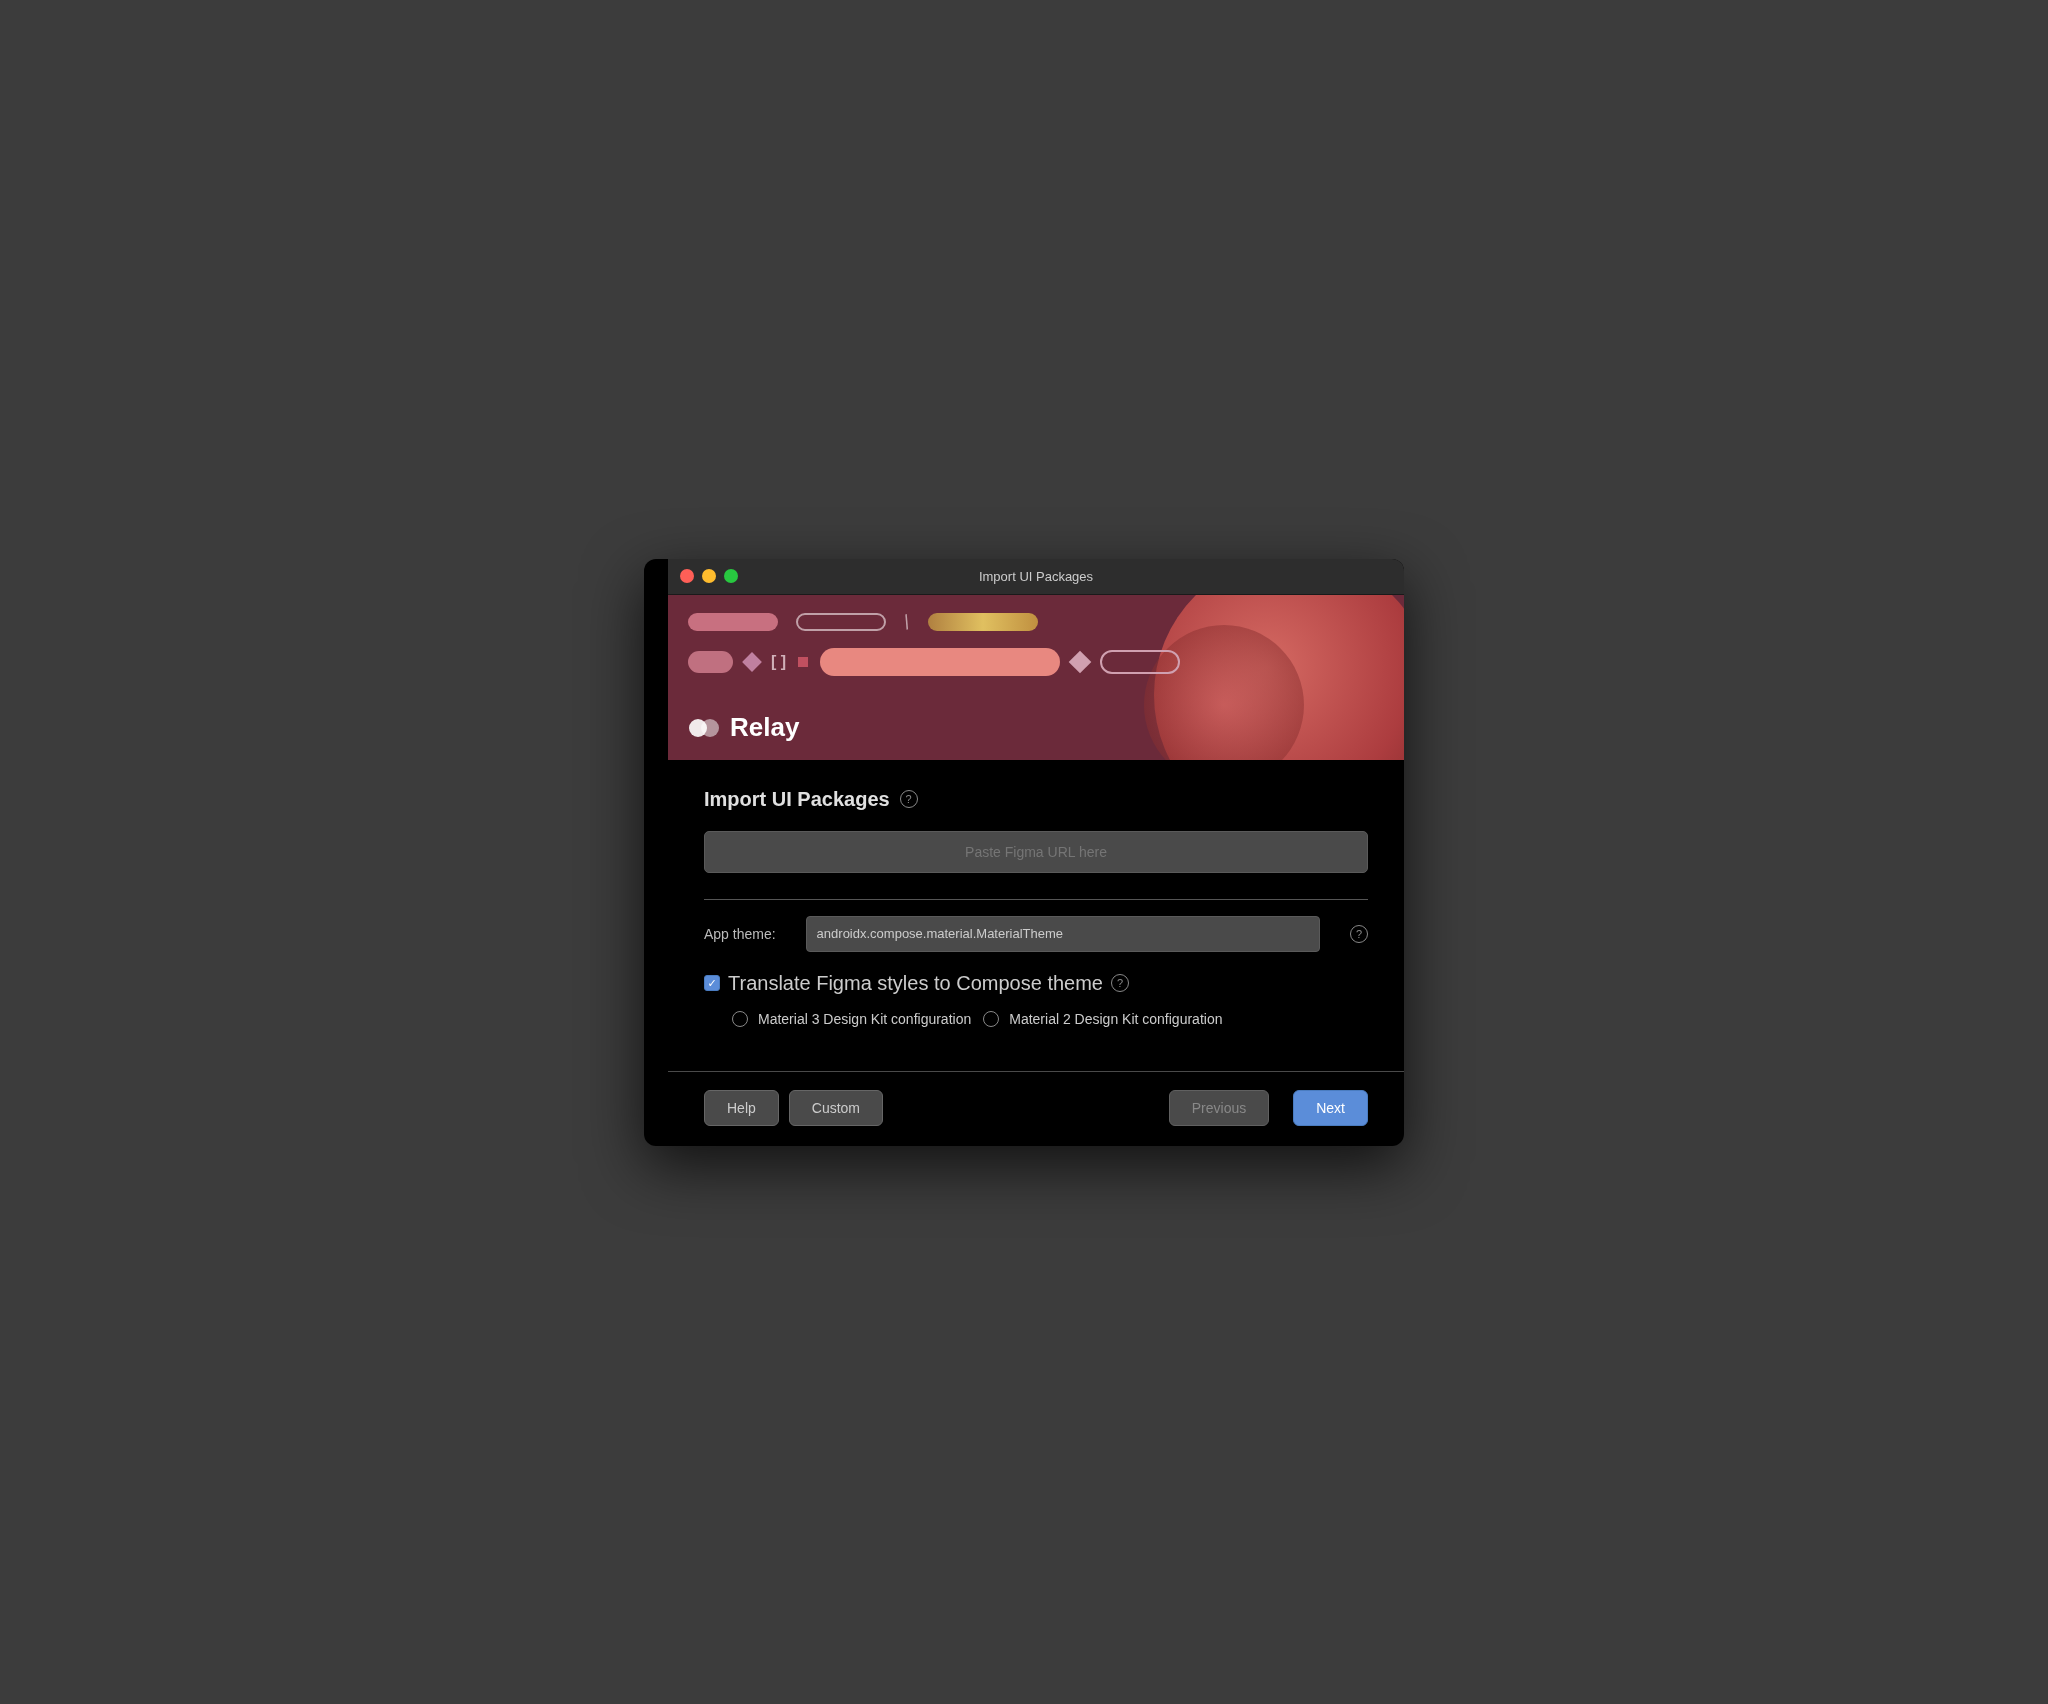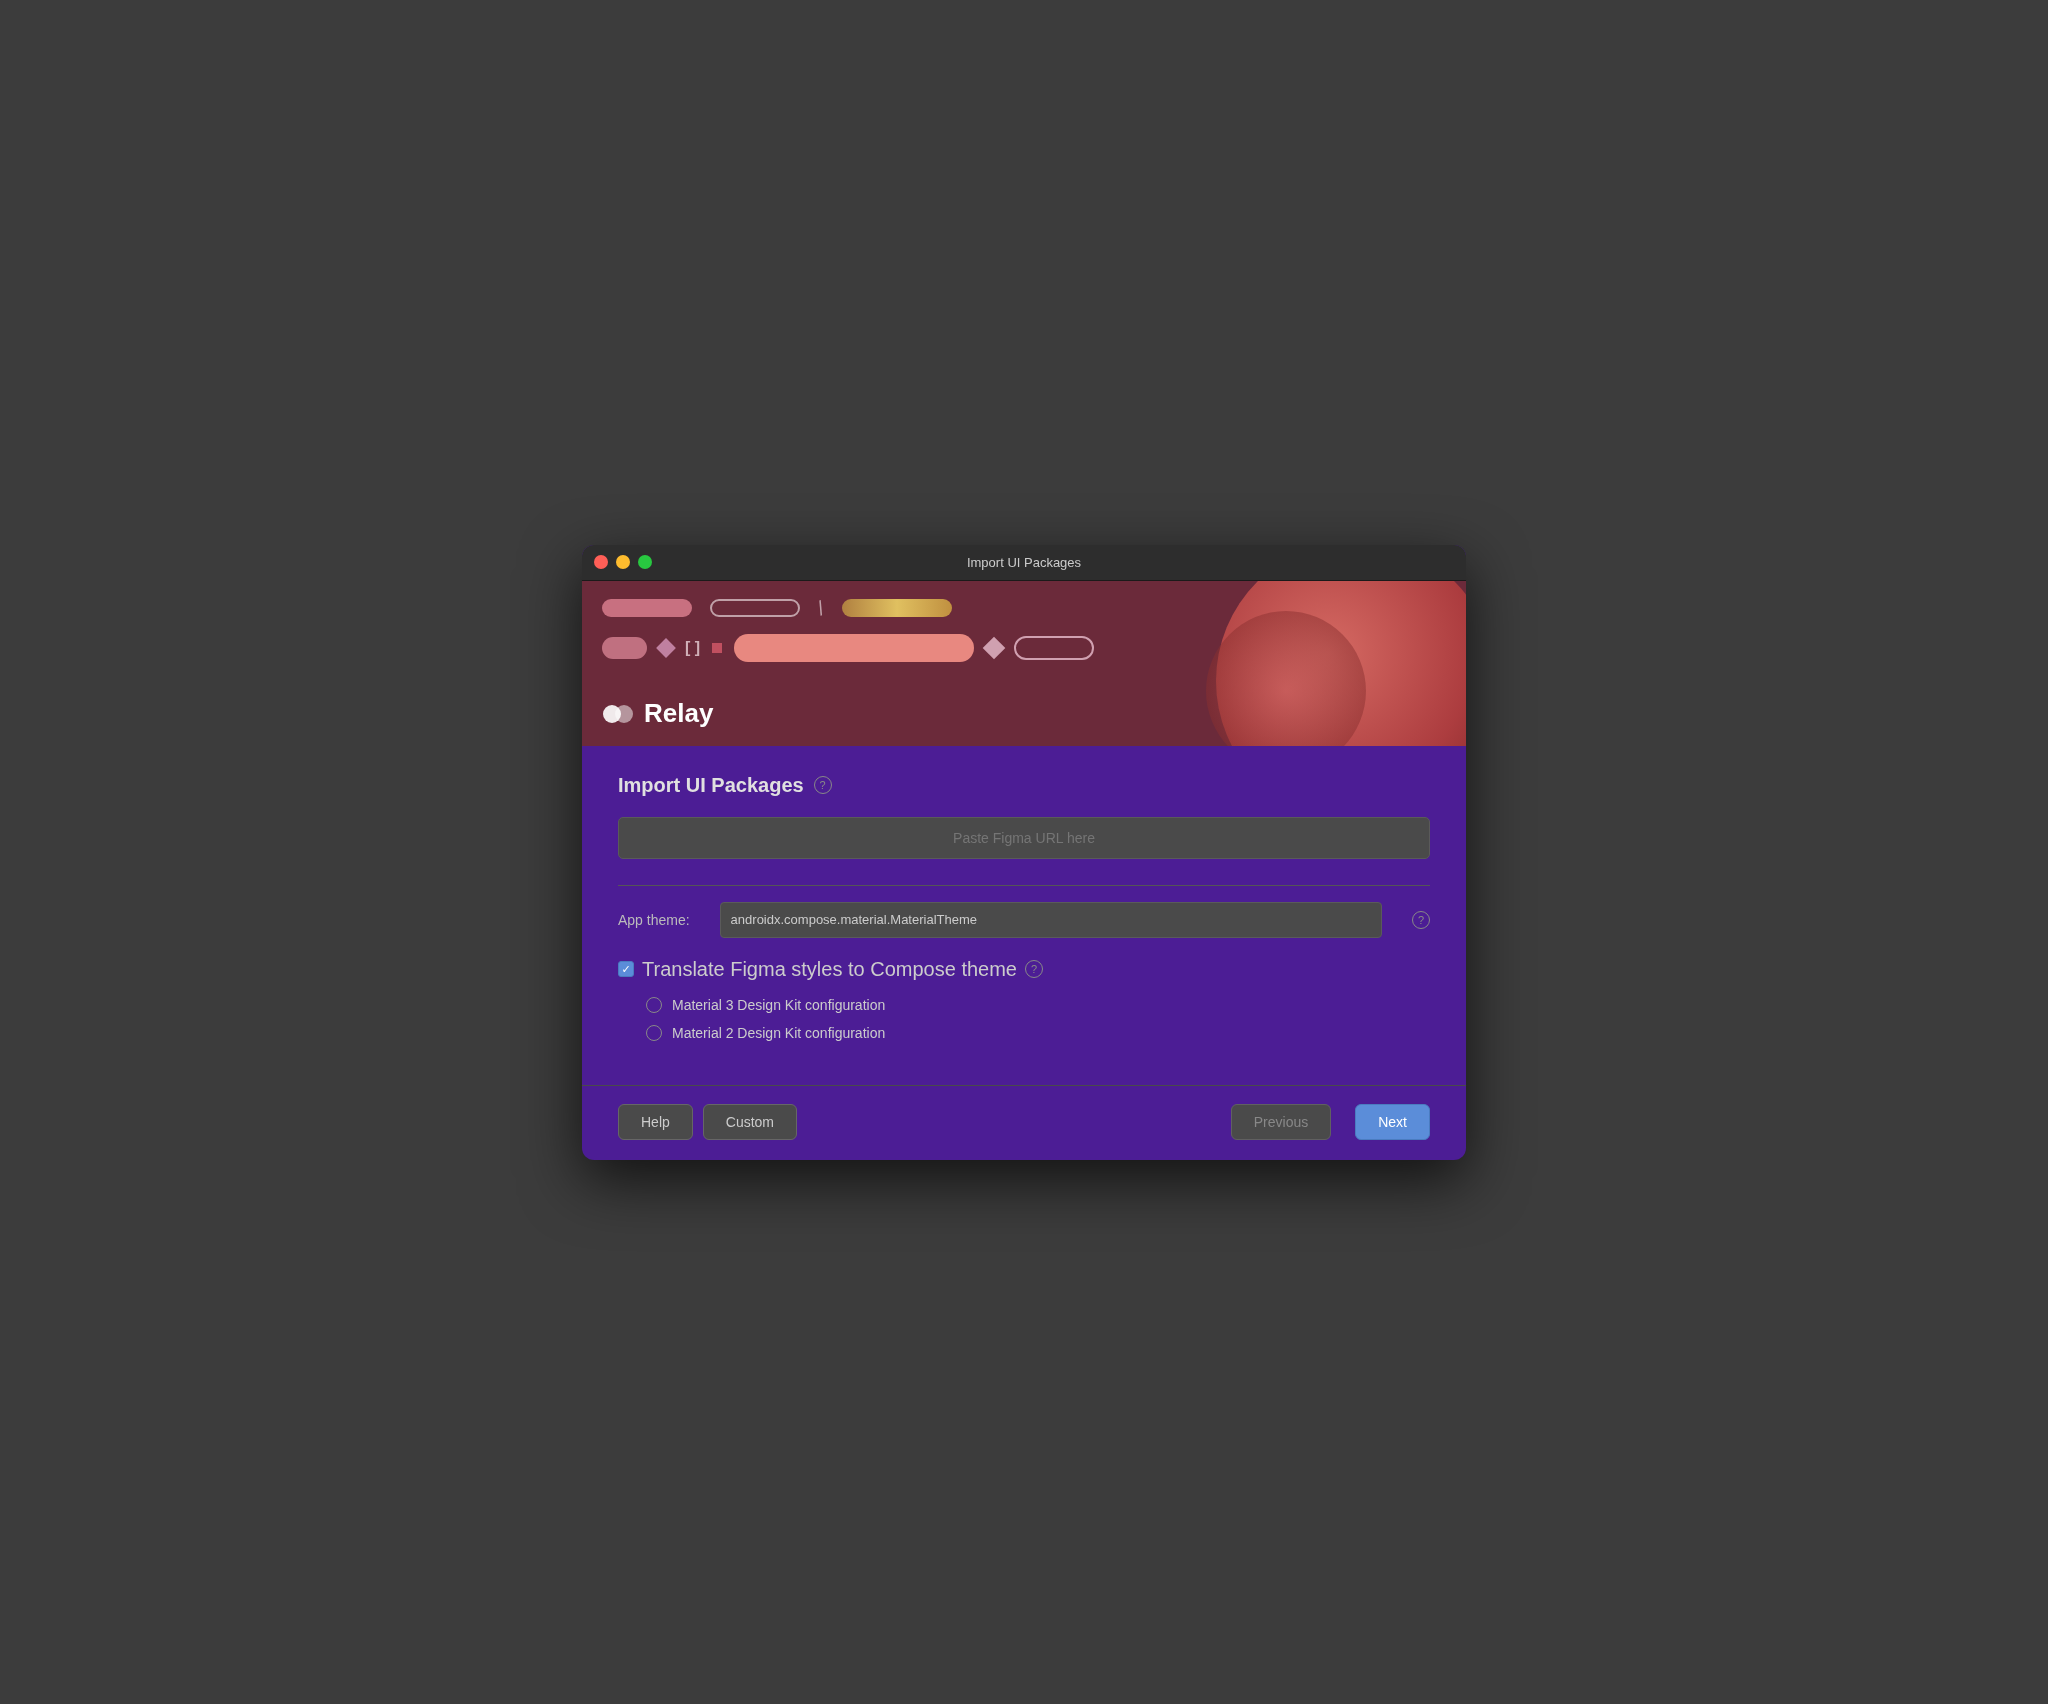--- a/index.html
+++ b/index.html
@@ -5,25 +5,26 @@
     * { box-sizing: border-box; margin: 0; padding: 0; }
     body {
       font-family: -apple-system, BlinkMacSystemFont, 'Segoe UI', sans-serif;
       background: #3c3c3c;
       display: flex;
       justify-content: center;
       align-items: center;
       min-height: 100vh;
     }
     .window {
-      width: 884px;
-      background: #4c1d95;
+      width: 760px;
+      background: #000000;
       border-radius: 12px;
       overflow: hidden;
       box-shadow: 0 20px 60px rgba(0,0,0,0.7);
+      padding-left: 24px;
     }
     
     .title-bar {
       background: #2d2d2d;
       height: 36px;
       display: flex;
       align-items: center;
       justify-content: center;
       position: relative;
       border-bottom: 1px solid #1a1a1a;
@@ -265,21 +266,20 @@
       font-size: 11px;
       line-height: 1;
     }
     .checkbox-label {
       color: #ccc;
       font-size: 20px;
     }
     .radio-group {
       margin-left: 28px;
       display: flex;
-      flex-direction: column;
       gap: 12px;
     }
     .radio-row {
       display: flex;
       align-items: center;
       gap: 10px;
     }
     .radio {
       width: 16px;
       height: 16px;

